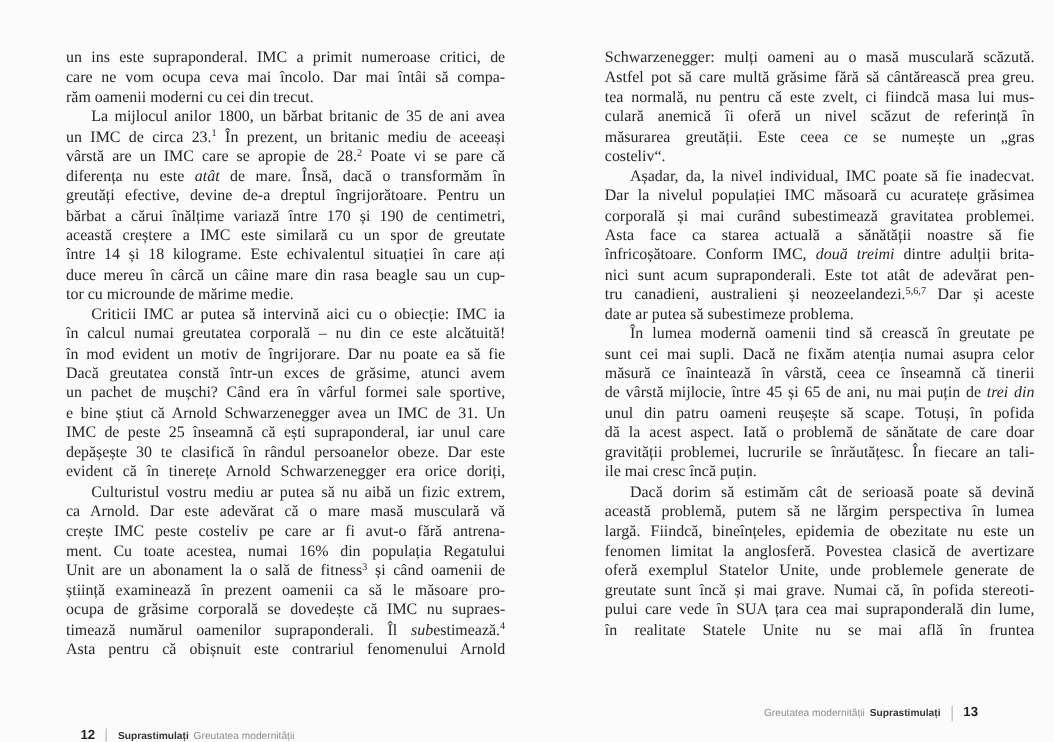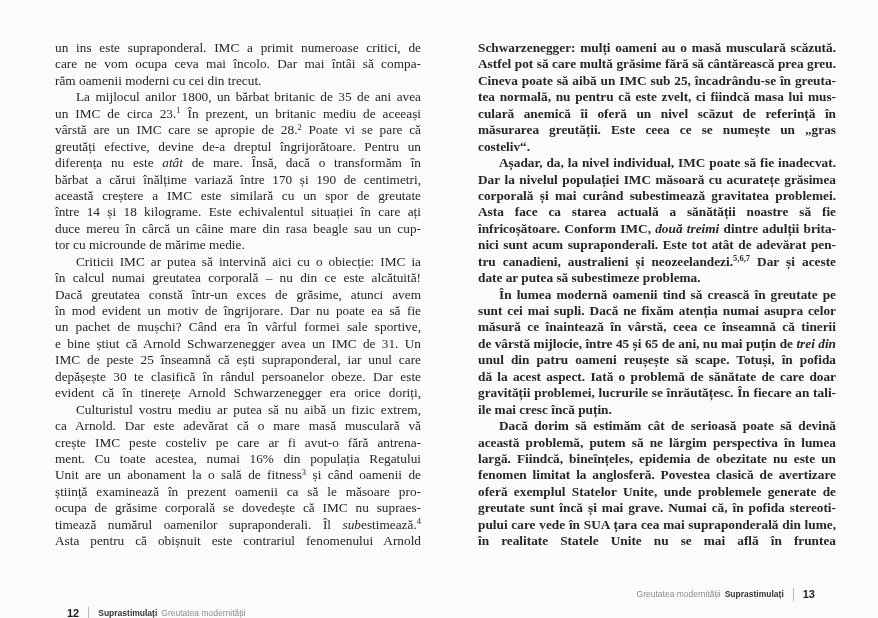--- a/index.html
+++ b/index.html
@@ -3,21 +3,21 @@
 <meta charset="utf-8">
 <style>
   html,body{margin:0;padding:0;}
   body{
     width:878px;height:618px;position:relative;overflow:hidden;
     background:#fbfbfb;color:#262626;
     font-family:"Liberation Serif", serif;
   }
   .page{position:absolute;top:40px;}
   #page-left{left:55px;width:366px;}
-  #page-right{left:478px;width:358px;font-weight:bold;}
+  #page-right{left:504px;width:358px;}
   .line{
     font-size:13.3px;line-height:16.45px;height:16.45px;
     text-align:justify;text-align-last:justify;
     overflow:hidden;
   }
   .line.end{text-align-last:left;}
   .line.first-indent{text-indent:21px;}
   .line i{font-style:italic;}
   .line sup{
     font-size:8.5px;line-height:0;vertical-align:baseline;
@@ -44,50 +44,49 @@
 </head>
 <body>
 
 <div class="page" id="page-left">
     <div class="line">un ins este supraponderal. IMC a primit numeroase critici, de</div>
     <div class="line">care ne vom ocupa ceva mai încolo. Dar mai întâi să compa-</div>
     <div class="line end">răm oamenii moderni cu cei din trecut.</div>
     <div class="line first-indent">La mijlocul anilor 1800, un bărbat britanic de 35 de ani avea</div>
     <div class="line">un IMC de circa 23.<sup>1</sup> În prezent, un britanic mediu de aceeași</div>
     <div class="line">vârstă are un IMC care se apropie de 28.<sup>2</sup> Poate vi se pare că</div>
+    <div class="line">diferența nu este <i>atât</i> de mare. Însă, dacă o transformăm în</div>
     <div class="line">greutăți efective, devine de-a dreptul îngrijorătoare. Pentru un</div>
-    <div class="line">diferența nu este <i>atât</i> de mare. Însă, dacă o transformăm în</div>
     <div class="line">bărbat a cărui înălțime variază între 170 și 190 de centimetri,</div>
     <div class="line">această creștere a IMC este similară cu un spor de greutate</div>
     <div class="line">între 14 și 18 kilograme. Este echivalentul situației în care ați</div>
     <div class="line">duce mereu în cârcă un câine mare din rasa beagle sau un cup-</div>
     <div class="line end">tor cu microunde de mărime medie.</div>
     <div class="line first-indent">Criticii IMC ar putea să intervină aici cu o obiecție: IMC ia</div>
     <div class="line">în calcul numai greutatea corporală – nu din ce este alcătuită!</div>
+    <div class="line">în mod evident un motiv de îngrijorare. Dar nu poate ea să fie</div>
     <div class="line">Dacă greutatea constă într-un exces de grăsime, atunci avem</div>
-    <div class="line">în mod evident un motiv de îngrijorare. Dar nu poate ea să fie</div>
     <div class="line">un pachet de mușchi? Când era în vârful formei sale sportive,</div>
     <div class="line">e bine știut că Arnold Schwarzenegger avea un IMC de 31. Un</div>
     <div class="line">IMC de peste 25 înseamnă că ești supraponderal, iar unul care</div>
     <div class="line">depășește 30 te clasifică în rândul persoanelor obeze. Dar este</div>
     <div class="line">evident că în tinerețe Arnold Schwarzenegger era orice doriți,</div>
     <div class="line first-indent">Culturistul vostru mediu ar putea să nu aibă un fizic extrem,</div>
     <div class="line">ca Arnold. Dar este adevărat că o mare masă musculară vă</div>
     <div class="line">crește IMC peste costeliv pe care ar fi avut-o fără antrena-</div>
     <div class="line">ment. Cu toate acestea, numai 16% din populația Regatului</div>
     <div class="line">Unit are un abonament la o sală de fitness<sup>3</sup> și când oamenii de</div>
     <div class="line">știință examinează în prezent oamenii ca să le măsoare pro-</div>
     <div class="line">ocupa de grăsime corporală se dovedește că IMC nu supraes-</div>
     <div class="line">timează numărul oamenilor supraponderali. Îl <i>sub</i>estimează.<sup>4</sup></div>
     <div class="line">Asta pentru că obișnuit este contrariul fenomenului Arnold</div>
   </div>
 <div class="page" id="page-right">
     <div class="line">Schwarzenegger: mulți oameni au o masă musculară scăzută.</div>
     <div class="line">Astfel pot să care multă grăsime fără să cântărească prea greu.</div>
-    <div class="line">Cineva poate să aibă un IMC sub 25, încadrându-se în greuta-</div>
     <div class="line">tea normală, nu pentru că este zvelt, ci fiindcă masa lui mus-</div>
     <div class="line">culară anemică îi oferă un nivel scăzut de referință în</div>
     <div class="line">măsurarea greutății. Este ceea ce se numește un „gras</div>
     <div class="line end">costeliv“.</div>
     <div class="line first-indent">Așadar, da, la nivel individual, IMC poate să fie inadecvat.</div>
     <div class="line">Dar la nivelul populației IMC măsoară cu acuratețe grăsimea</div>
     <div class="line">corporală și mai curând subestimează gravitatea problemei.</div>
     <div class="line">Asta face ca starea actuală a sănătății noastre să fie</div>
     <div class="line">înfricoșătoare. Conform IMC, <i>două treimi</i> dintre adulții brita-</div>
     <div class="line">nici sunt acum supraponderali. Este tot atât de adevărat pen-</div>

